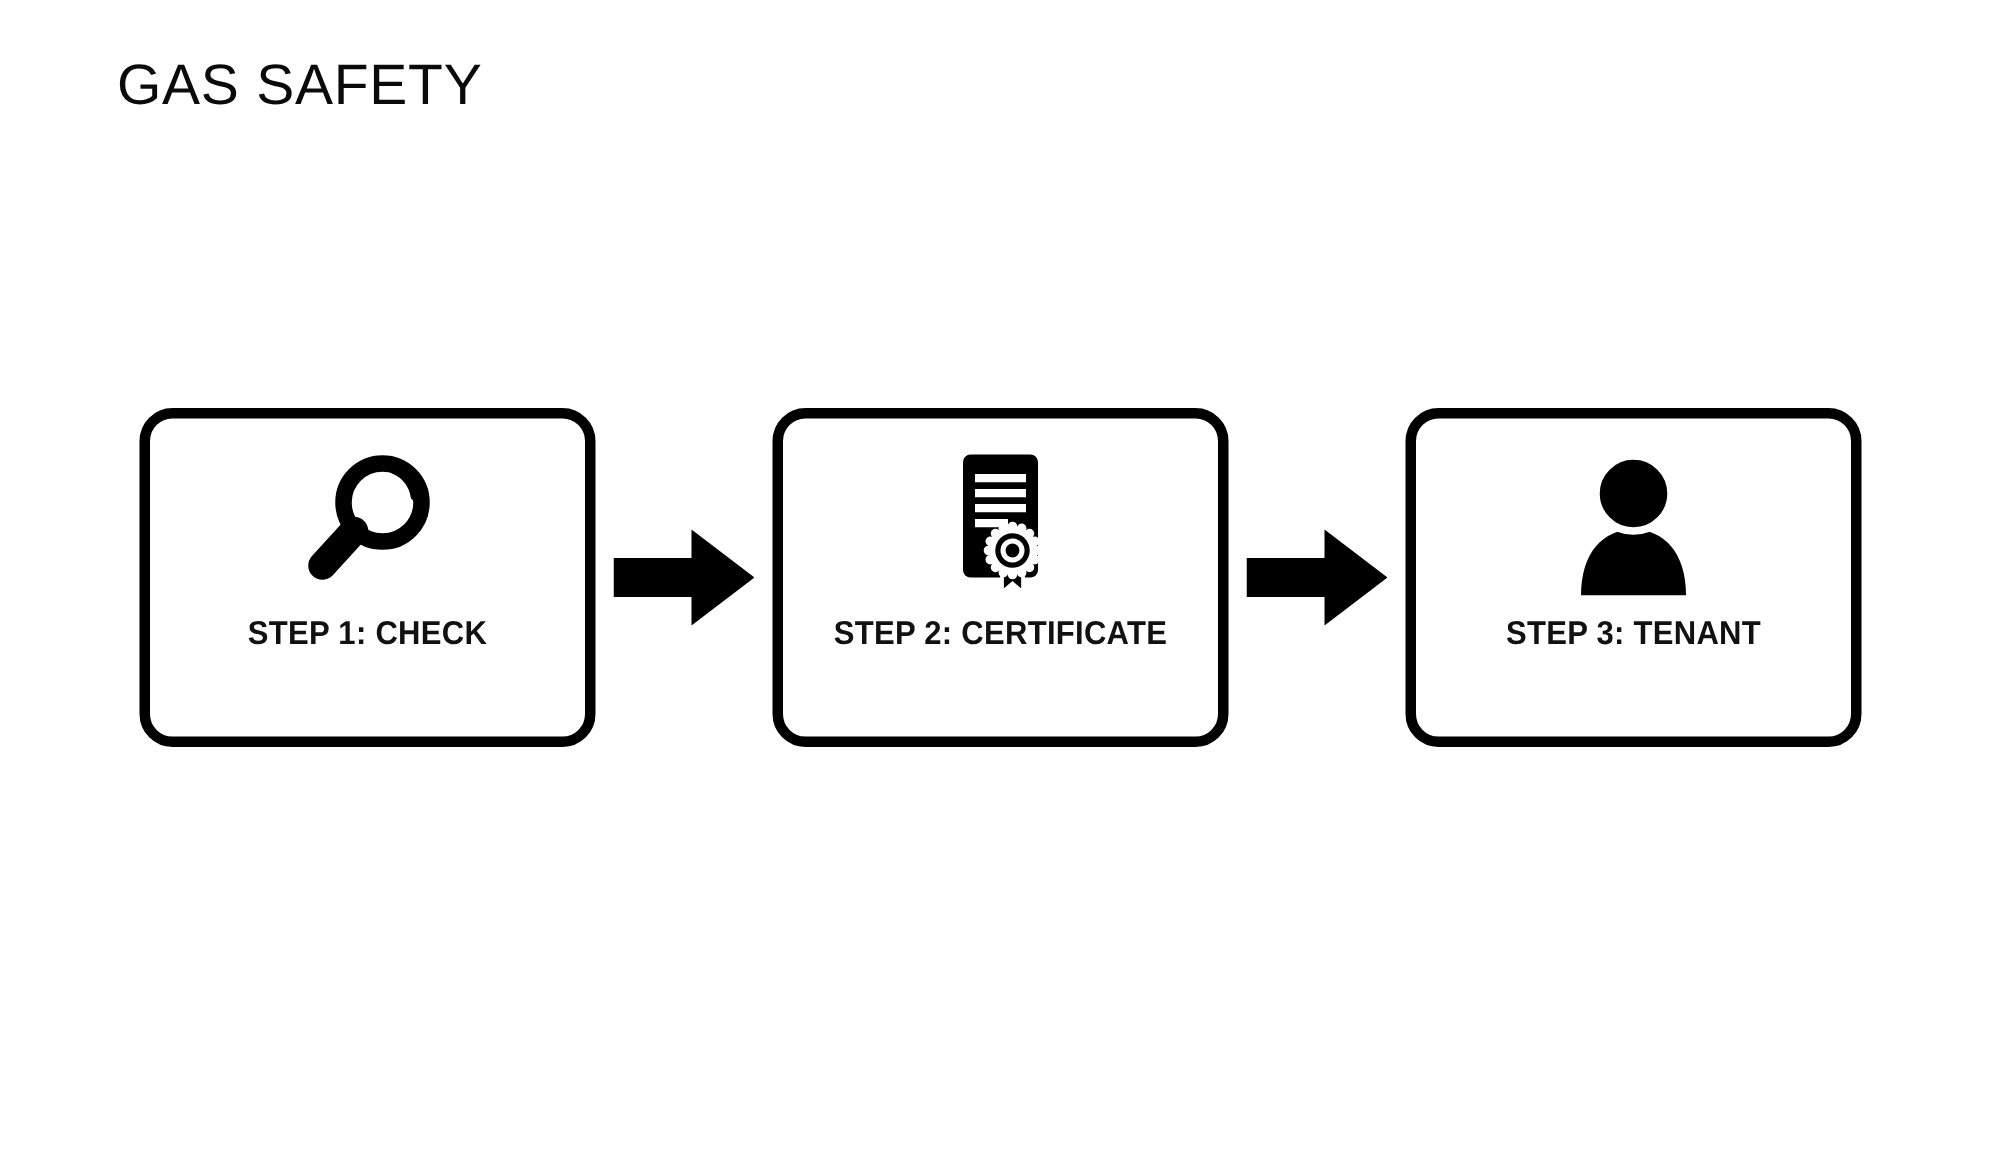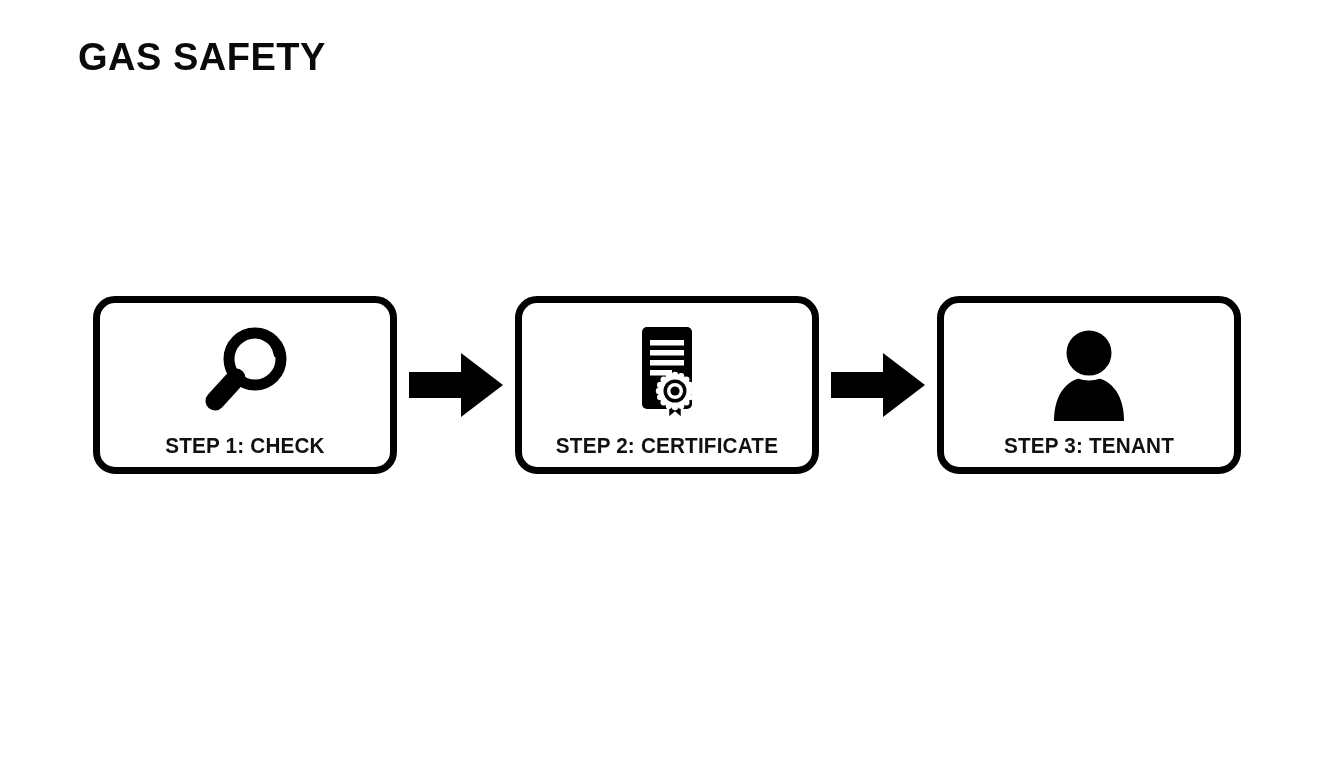--- a/index.html
+++ b/index.html
@@ -22,21 +22,21 @@
 
   
   .title-block {
     position: absolute;
     left: 78px;
     top: 32px;
     color: #0a0a0a;
   }
   .title-line {
     font-family: "Liberation Sans", sans-serif;
-    font-weight: bold;
+    font-weight: normal;
     font-size: 38px;
     line-height: 50px;
     letter-spacing: 0.5px;
     white-space: nowrap;
     color: #0a0a0a;
   }
 
   
   .flow-row {
     position: absolute;
@@ -48,21 +48,21 @@
     flex-direction: row;
     align-items: center;
     justify-content: space-between;
   }
 
   
   .step-card {
     position: relative;
     box-sizing: border-box;
     width: 304px;
-    height: 178px;
+    height: 226px;
     border: 7px solid #000000;
     border-radius: 22px;
     background: #ffffff;
     display: flex;
     flex-direction: column;
     align-items: center;
     justify-content: flex-start;
     flex: 0 0 auto;
   }
   .step-icon {

